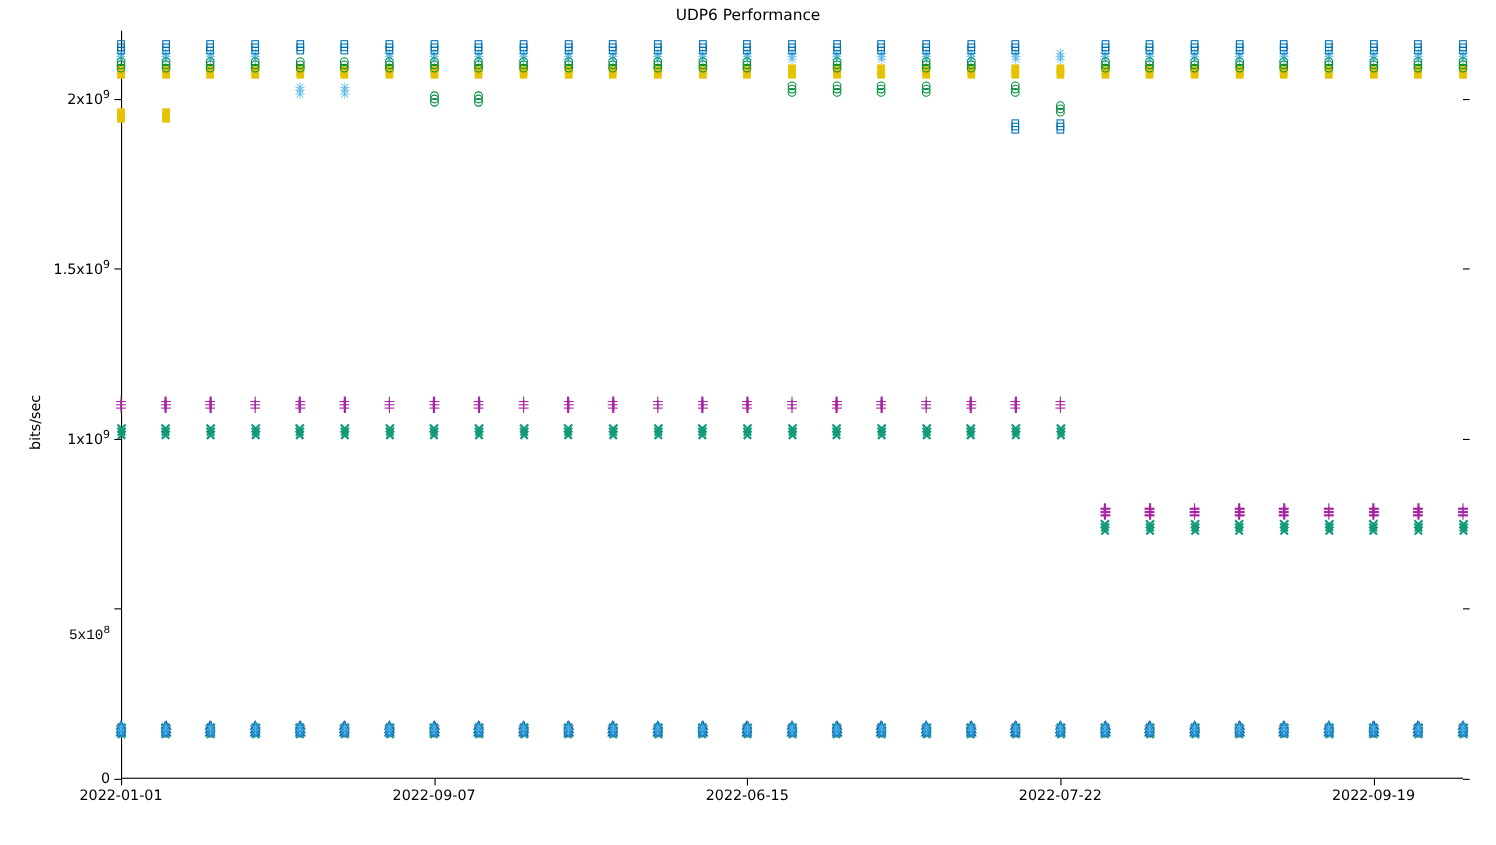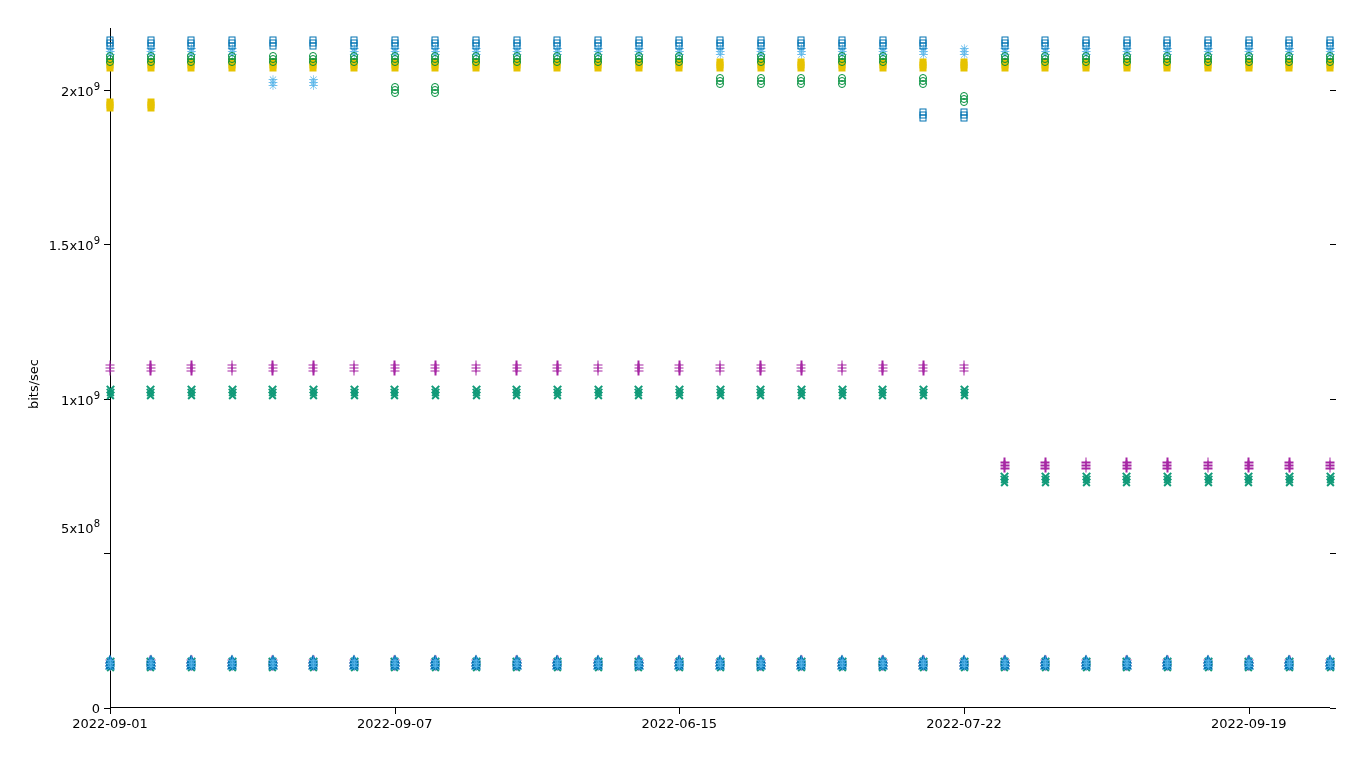--- a/index.html
+++ b/index.html
@@ -136,42 +136,43 @@
     width: 0; height: 0;
     border-left: 5px solid transparent;
     border-right: 5px solid transparent;
     border-bottom: 9px solid var(--c);
   }
 </style>
 </head>
 <body>
 
 <div class="chart">
+  <div class="title">UDP6 Performance</div>
   <div class="ylabel">bits/sec</div>
 
   <div class="plot" id="plot">
     <div class="axis-line y-axis"></div>
     <div class="axis-line x-axis"></div>
   <div class="ytick" style="top: 680px;"></div>
       <div class="ytick ytick-r" style="top: 680px; left: 1220px;"></div>
       <div class="yticklabel" style="top: 680px;">0</div>
       <div class="ytick" style="top: 525.455px;"></div>
       <div class="ytick ytick-r" style="top: 525.455px; left: 1220px;"></div>
-      <div class="yticklabel" style="top: 499px;">5x10<sup style="font-size:10px">8</sup></div>
+      <div class="yticklabel" style="top: 549px; font-family: Liberation Mono, monospace;">5x10<sup style="font-size:10px">8</sup></div>
       <div class="ytick" style="top: 370.909px;"></div>
       <div class="ytick ytick-r" style="top: 370.909px; left: 1220px;"></div>
       <div class="yticklabel" style="top: 370.909px; text-align: right;">1x10<sup style="font-size:10px">9</sup></div>
       <div class="ytick" style="top: 216.364px;"></div>
       <div class="ytick ytick-r" style="top: 216.364px; left: 1220px;"></div>
       <div class="yticklabel" style="top: 216.364px;">1.5x10<sup style="font-size:10px">9</sup></div>
       <div class="ytick" style="top: 61.8182px;"></div>
       <div class="ytick ytick-r" style="top: 61.8182px; left: 1220px;"></div>
       <div class="yticklabel" style="top: 61.8182px;">2x10<sup style="font-size:10px">9</sup></div>
       <div class="xtick" style="left: 0px;"></div>
-      <div class="xticklabel" style="left: 0px;">2022-09-01</div>
+      <div class="xticklabel" style="left: 0px;">2022-01-01</div>
       <div class="xtick" style="left: 284.667px;"></div>
       <div class="xticklabel" style="left: 284.667px;">2022-09-07</div>
       <div class="xtick" style="left: 569.333px;"></div>
       <div class="xticklabel" style="left: 569.333px;">2022-06-15</div>
       <div class="xtick" style="left: 854px;"></div>
       <div class="xticklabel" style="left: 854px;">2022-07-22</div>
       <div class="xtick" style="left: 1138.67px;"></div>
       <div class="xticklabel" style="left: 1138.67px;">2022-09-19</div>
       <div class="xtick-top" style="left: 0px; height: 7px;"></div>
       <div class="xtick-top" style="left: 40.6667px; height: 7px;"></div>

